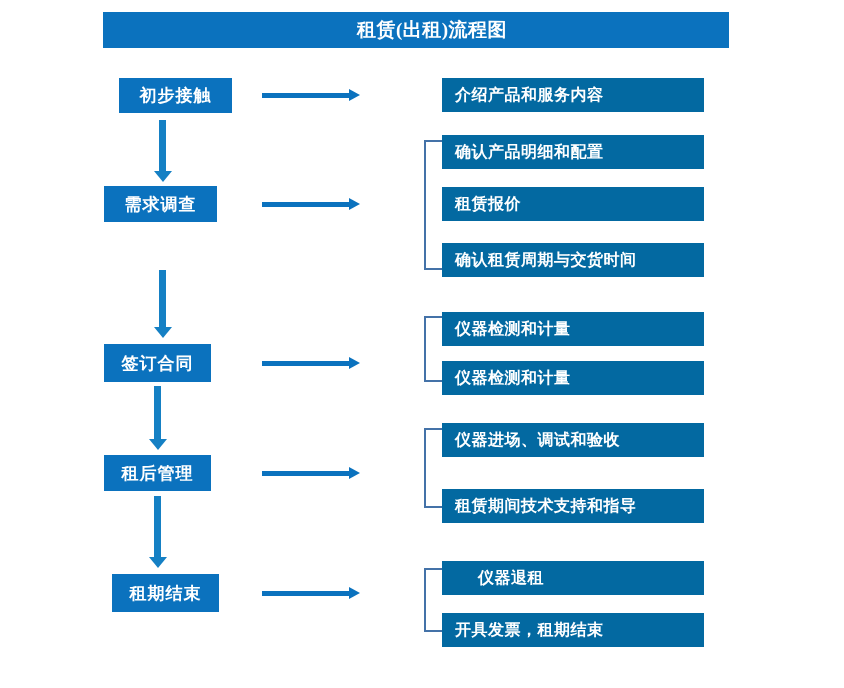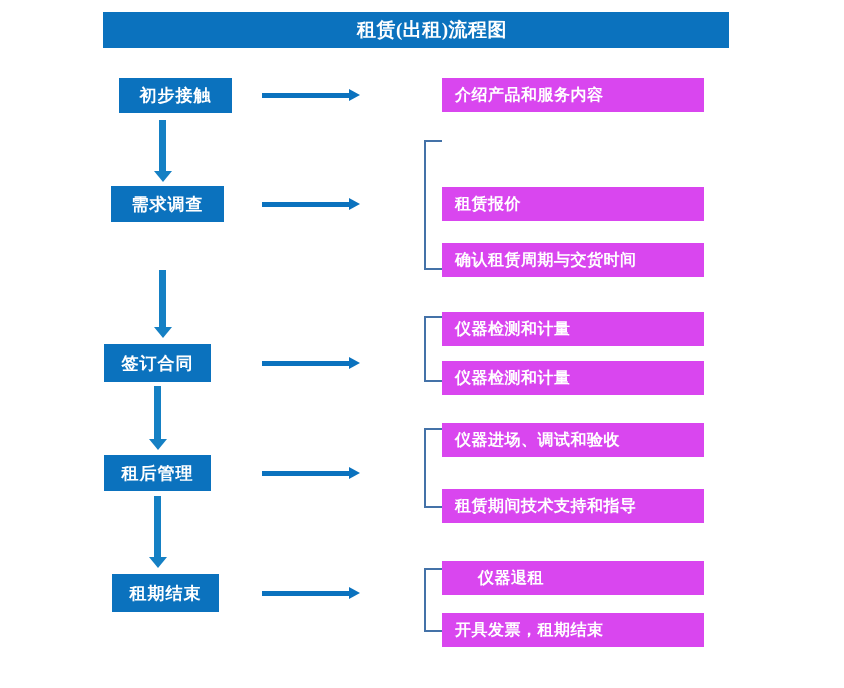--- a/index.html
+++ b/index.html
@@ -51,21 +51,21 @@
     letter-spacing: 1px;
     box-sizing: border-box;
   }
 
   
   .detail-box {
     position: absolute;
     left: 442px;
     width: 262px;
     height: 34px;
-    background: #d946ef;
+    background: #0369a1;
     color: #ffffff;
     font-size: 16px;
     font-weight: bold;
     display: flex;
     align-items: center;
     justify-content: flex-start;
     padding-left: 13px;
     letter-spacing: 0.5px;
     box-sizing: border-box;
   }
@@ -127,21 +127,21 @@
 </style>
 </head>
 <body>
 
 <div id="canvas">
 
   <div class="title-bar">租赁(出租)流程图</div>
 
   <div class="stage-box" style="left:104px; top:78px; width:113px; height:35px;margin-left:15px;">初步接触</div>
 
-  <div class="stage-box" style="left:111px; top:186px; width:113px; height:36px;">需求调查</div>
+  <div class="stage-box" style="left:104px; top:186px; width:113px; height:36px;">需求调查</div>
 
   <div class="stage-box" style="left:104px; top:344px; width:107px; height:38px;">签订合同</div>
 
   <div class="stage-box" style="left:104px; top:455px; width:107px; height:36px;">租后管理</div>
 
   <div class="stage-box" style="left:112px; top:574px; width:107px; height:38px;">租期结束</div>
 
   <div class="v-arrow" style="left:153px; top:120px; height:62px;">
     <div class="shaft" style="height:51px;"></div>
     <div class="head" style="top:51px;"></div>
@@ -190,20 +190,21 @@
   <div class="bracket" style="top:140px; height:130px;"></div>
 
   <div class="bracket" style="top:316px; height:66px;"></div>
 
   <div class="bracket" style="top:428px; height:80px;"></div>
 
   <div class="bracket" style="top:568px; height:64px;"></div>
 
   <div class="detail-box" style="top:78px;">介绍产品和服务内容</div>
 
+  <div class="detail-box" style="top:135px;">确认产品明细和配置</div>
 
   <div class="detail-box" style="top:187px;">租赁报价</div>
 
   <div class="detail-box" style="top:243px;">确认租赁周期与交货时间</div>
 
   <div class="detail-box" style="top:312px;">仪器检测和计量</div>
 
   <div class="detail-box" style="top:361px;">仪器检测和计量</div>
 
   <div class="detail-box" style="top:423px;">仪器进场、调试和验收</div>

